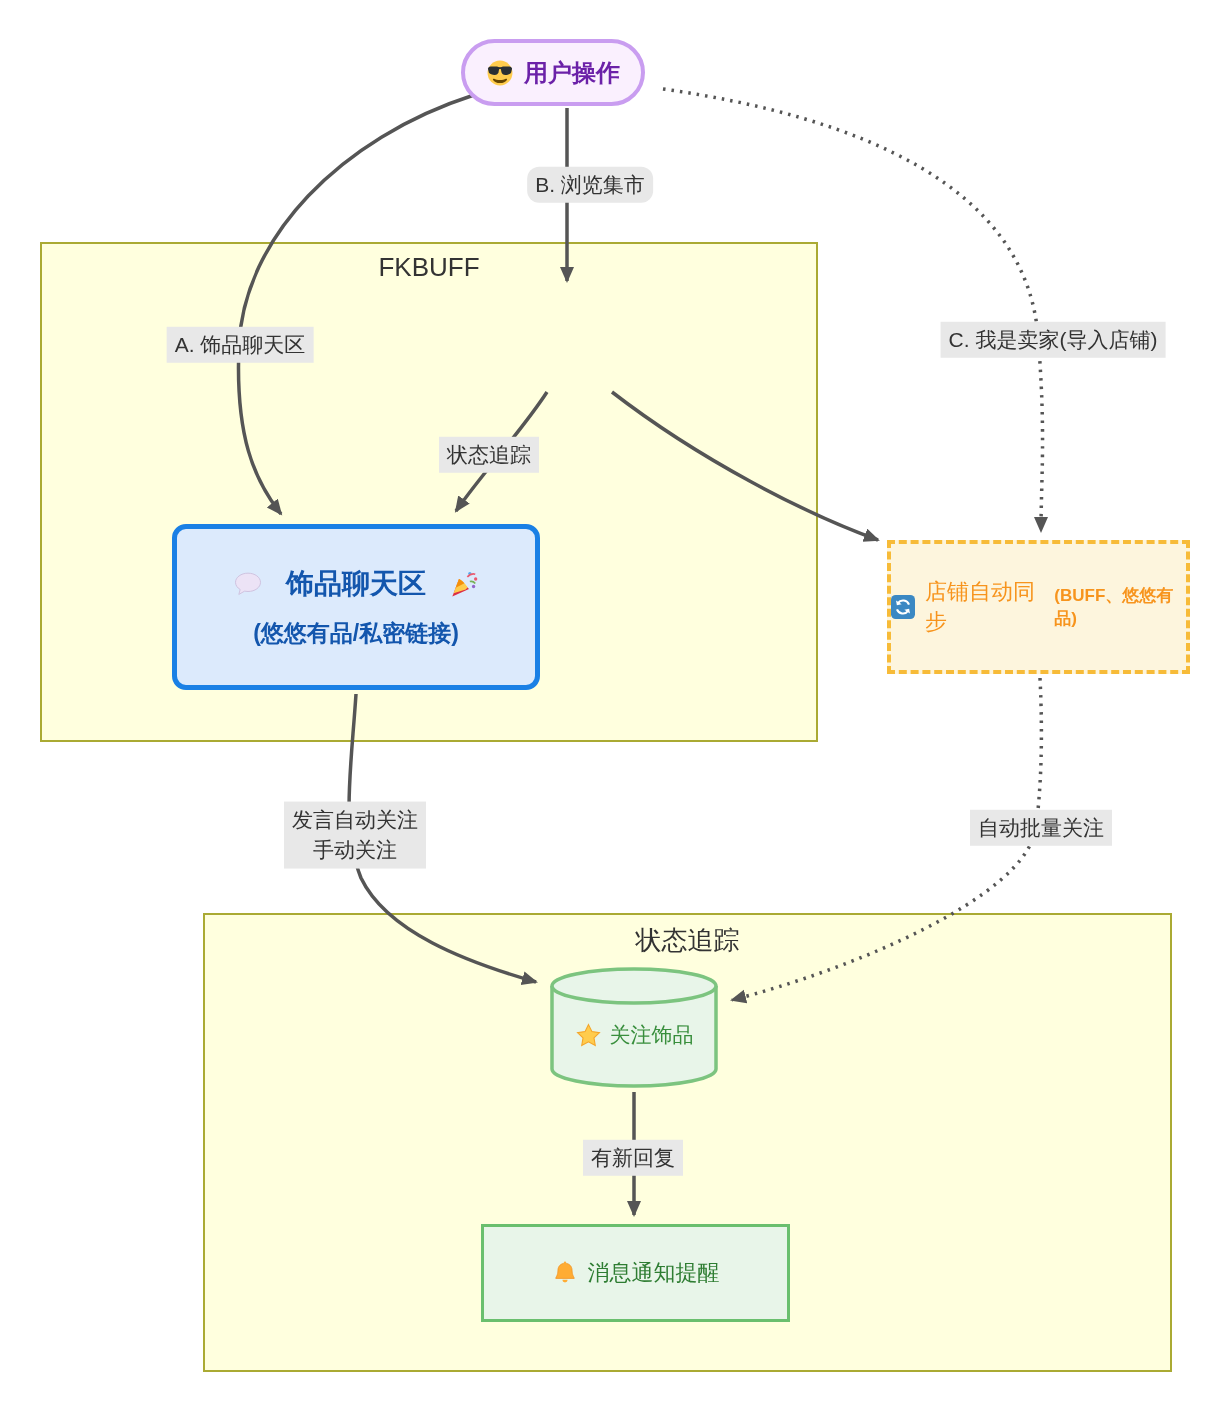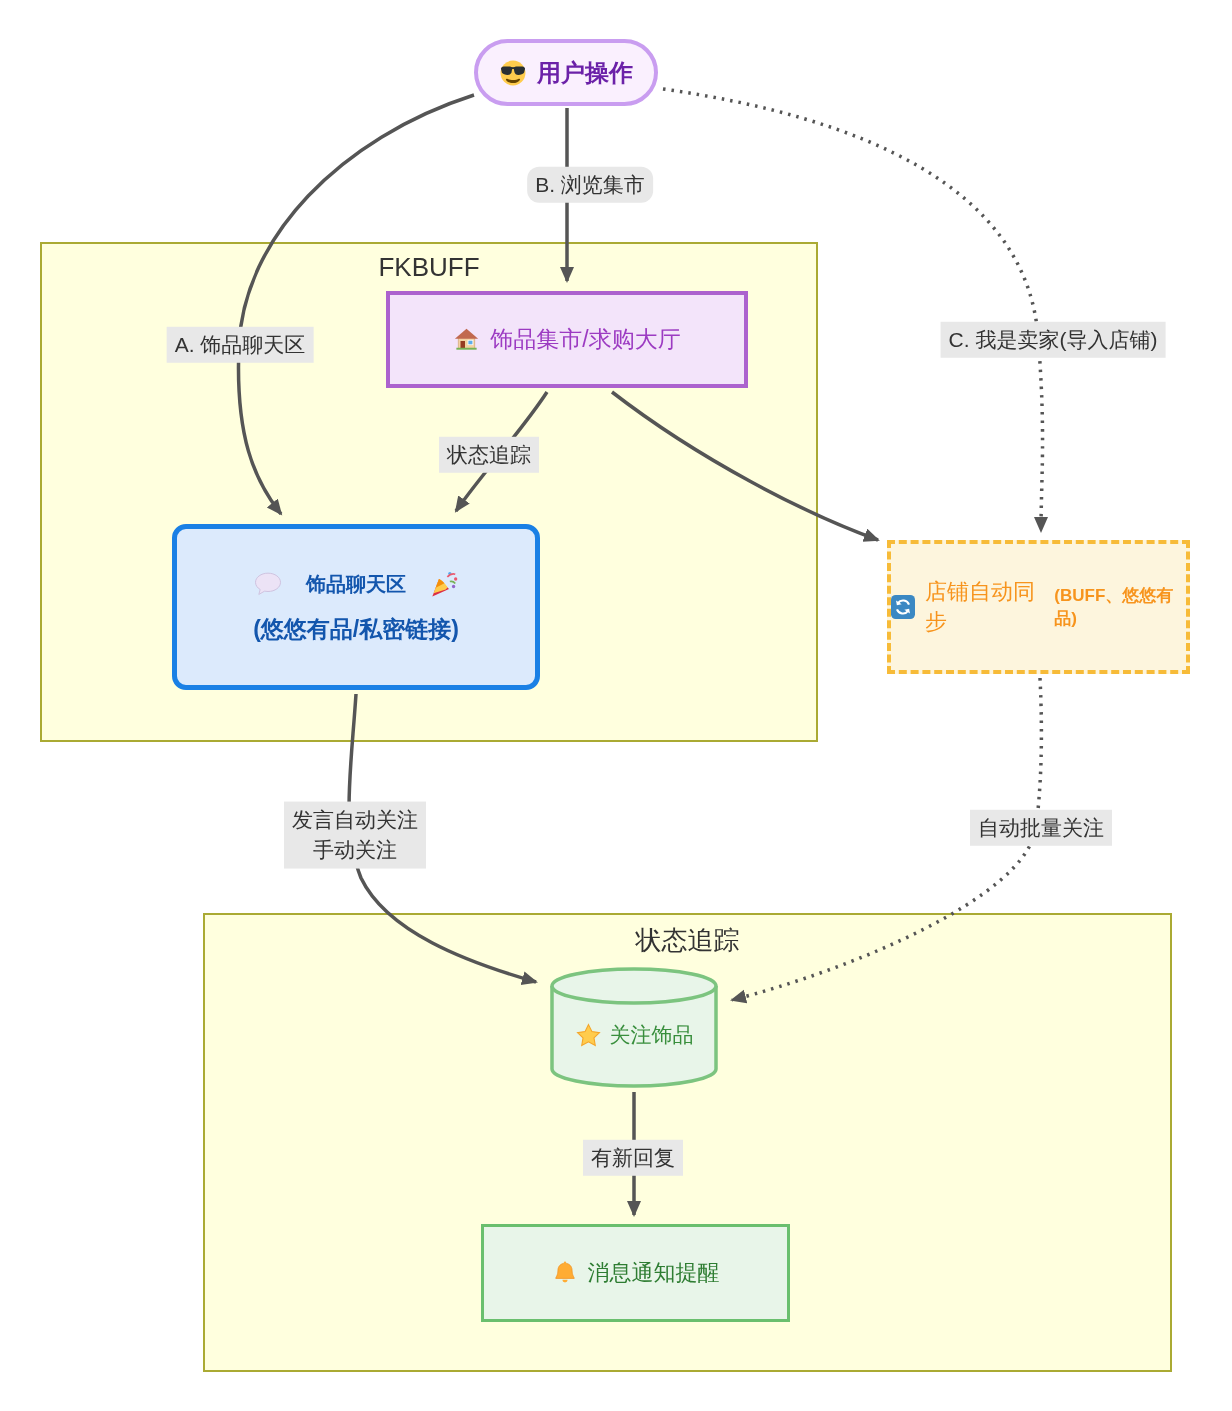--- a/index.html
+++ b/index.html
@@ -25,35 +25,35 @@
     background:#e8e8e8; color:#333333; font-size:21px;
     padding:3px 8px; line-height:1.45; text-align:center; white-space:nowrap;
   }
   .edge-label span { display:block; }
   
   .node {
     position:absolute; box-sizing:border-box;
     display:flex; align-items:center; justify-content:center; gap:10px;
   }
   .node-user {
-    left:474px; top:39px; width:184px; height:67px;
+    left:461px; top:39px; width:184px; height:67px;
     background:#faf0fe; border:4px solid #c99df0; border-radius:34px;
     color:#6b21a8; font-weight:bold; font-size:24px;
   }
   .node-market {
     left:386px; top:291px; width:362px; height:97px;
     background:#f3e4fa; border:4px solid #ac62ce;
     color:#9c3bc2; font-size:23px;
   }
   .node-chat {
     left:172px; top:524px; width:368px; height:166px;
     background:#dceafc; border:5px solid #1a80e5; border-radius:14px;
     color:#1356ad; font-weight:bold; flex-direction:column; gap:15px;
   }
-  .chat-line1 { font-size:20px; display:flex; align-items:center; gap:23px;justify-content:space-between; }
+  .chat-line1 { font-size:28px; display:flex; align-items:center; gap:23px;justify-content:space-between; }
   .chat-line2 { font-size:23px; }
   .node-sync {
     left:887px; top:540px; width:303px; height:134px;
     background:#fdf5dd; border:4px dashed #f7bb38;
     color:#f7941d; gap:9px;
   }
   .sync-line1 { font-size:22px; display:flex; align-items:center; gap:10px; }
   .sync-line2 { font-size:17px; font-weight:bold; }
   .node-db { left:549px; top:965px; width:170px; height:125px; }
   .db-label {
@@ -113,32 +113,20 @@
         <circle cx="18" cy="18" r="16" fill="#ffcc4d"></circle>
         <path fill="#664500" d="M25.5 25.5c-3.2 2.1-11.8 2.1-15 0-1-.7-2.1.4-1.4 1.4C10.7 29.4 14 31 18 31s7.3-1.6 8.9-4.1c.7-1-.4-2.1-1.4-1.4z"></path>
         <path fill="#292f33" d="M2.5 12.5c0-1.7 1.6-3 3.5-3h8c1.9 0 3 1.3 3 3l-.9 4.6c-.5 2.1-2.3 3.4-5 3.4s-6.6-1.2-7.4-3.2L2.5 12.5z"></path>
         <path fill="#292f33" d="M33.5 12.5c0-1.7-1.6-3-3.5-3h-8c-1.9 0-3 1.3-3 3l.9 4.6c.5 2.1 2.3 3.4 5 3.4s6.6-1.2 7.4-3.2l1.2-4.8z"></path>
         <rect x="15" y="10.5" width="6" height="2.4" fill="#292f33"></rect>
       </svg>
     </span>
     <span>用户操作</span>
   </div>
 
-  <div class="node node-market">
-    <span class="icon">
-      <svg width="27" height="27" viewBox="0 0 36 36">
-        <rect x="7" y="15" width="22" height="15" fill="#f3d2a2" stroke="#d2a679" stroke-width="1"></rect>
-        <path d="M2.5 17 18 3.5 33.5 17z" fill="#c1694f"></path>
-        <rect x="10" y="20" width="6" height="10" fill="#963b22"></rect>
-        <rect x="20" y="19" width="6.5" height="6" fill="#5dadec" stroke="#fff" stroke-width="1"></rect>
-        <rect x="4.5" y="29" width="27" height="2.6" fill="#77b255"></rect>
-      </svg>
-    </span>
-    <span>饰品集市/求购大厅</span>
-  </div>
 
   <div class="node node-chat">
     <div class="chat-line1">
       <span class="icon">
         <svg width="30" height="30" viewBox="0 0 36 36">
           <path fill="#ece3f6" stroke="#cfc3e0" stroke-width="1.2" d="M18 5C9.7 5 3 9.9 3 16c0 3.5 2.2 6.6 5.6 8.6L7 30.5l6.9-3.9c1.3.2 2.7.4 4.1.4 8.3 0 15-4.9 15-11S26.3 5 18 5z"></path>
         </svg>
       </span>
       <span>饰品聊天区</span>
       <span class="icon">

